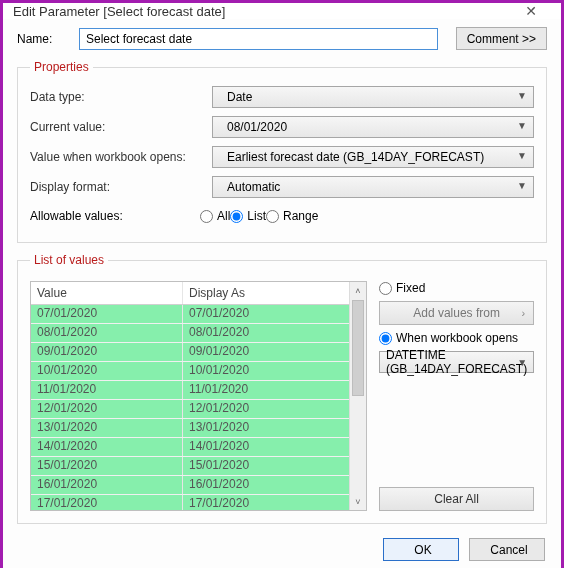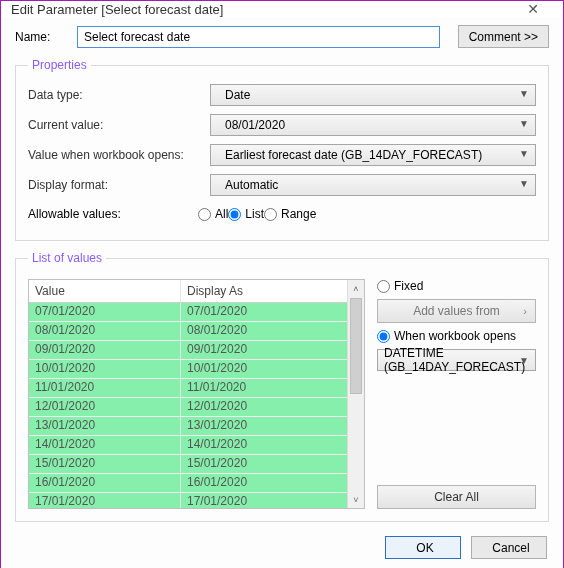--- a/index.html
+++ b/index.html
@@ -1,28 +1,28 @@
 <!DOCTYPE html>
 <html><head>
 <meta charset="utf-8">
 <style>
   * { box-sizing: border-box; font-family: "Segoe UI", Tahoma, sans-serif; font-size: 12px; }
   body { margin: 0; background: #fff; }
-  .window { width: 564px; height: 568px; border: 1px solid #a21caf; background: #fff; display: flex; flex-direction: column; }
+  .window { width: 564px; height: 568px; border: 3px solid #a21caf; background: #fff; display: flex; flex-direction: column; }
   .titlebar { height: 34px; display: flex; align-items: center; padding: 0 10px; color: #333; }
   .titlebar-text { flex: 1; font-size: 13px; }
   .close { width: 40px; text-align: center; color: #555; font-size: 14px; }
   .body { flex: 1; padding: 8px 14px 14px 14px; background: #fdfdfd; display: flex; flex-direction: column; gap: 10px; }
   .row { display: flex; align-items: center; gap: 18px; }
   .row label { width: 44px; }
   input[type=text].name { flex: 1; height: 22px; border: 1px solid #4a90d9; padding: 2px 6px; outline: none; }
   .btn { height: 23px; padding: 0 10px; border: 1px solid #adadad; background: #e9e9e9; cursor: default; display: inline-flex; align-items: center; justify-content: center; }
   .btn.primary { border: 1.5px solid #2a6fc9; background: #eaf2fc; min-width: 72px; }
   fieldset { border: 1px solid #d9d9d9; padding: 8px 12px 12px 12px; margin: 0; }
-  legend { color: #8b5cf6; padding: 0 4px; }
+  legend { color: #b91c1c; padding: 0 4px; }
   .prop-row { display: flex; align-items: center; height: 30px; }
   .prop-row .lab { width: 170px; color: #333; }
   .dd { flex: 1; height: 22px; border: 1px solid #a6a6a6; background: linear-gradient(#f6f6f6,#e7e7e7); display: flex; align-items: center; padding: 0 14px; position: relative; margin-left: 12px; }
   .dd .arrow { position: absolute; right: 6px; top: 3px; font-size: 10px; color: #555; }
   .allow { display: flex; align-items: center; height: 28px; }
   .radio { display: inline-flex; align-items: center; gap: 4px; }
   .radio input { margin: 0; }
   .lov { flex: 1; display: flex; flex-direction: column; }
   .lov-area { display: flex; gap: 12px; flex: 1; padding-top: 6px; }
   .table-wrap { width: 337px; height: 230px; border: 1px solid #bfbfbf; background: #86efac; display: flex; flex-direction: column; position: relative; }

